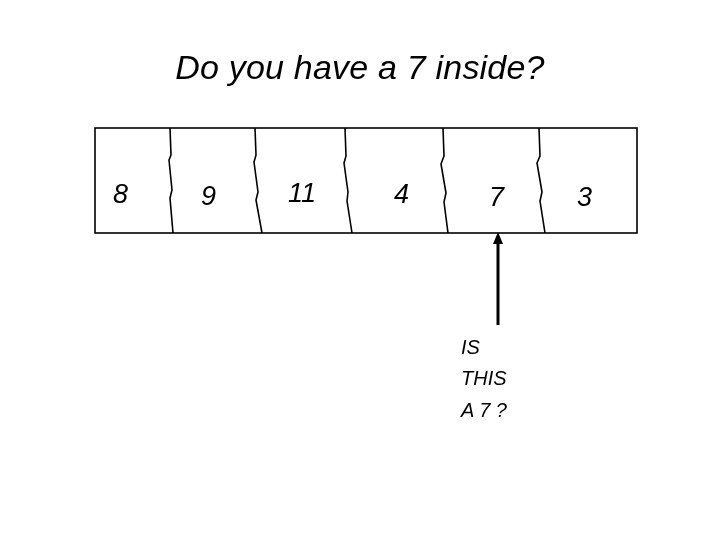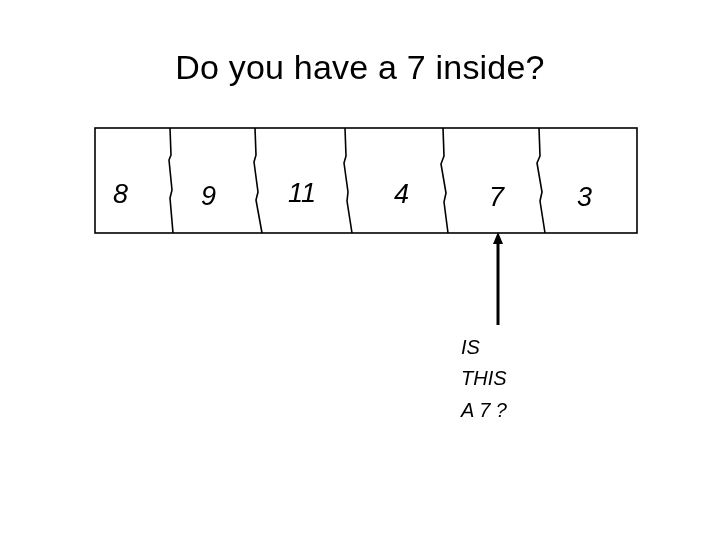--- a/index.html
+++ b/index.html
@@ -25,20 +25,21 @@
     background: #ffffff;
   }
 
   
   #slide-title {
     position: absolute;
     left: 0;
     top: 47px;
     width: 720px;
     text-align: center;
+    font-style: italic;
     font-size: 34px;
     line-height: 40px;
     letter-spacing: 0.2px;
     white-space: nowrap;
     color: #000000;
   }
 
   
   #array-diagram {
     position: absolute;

